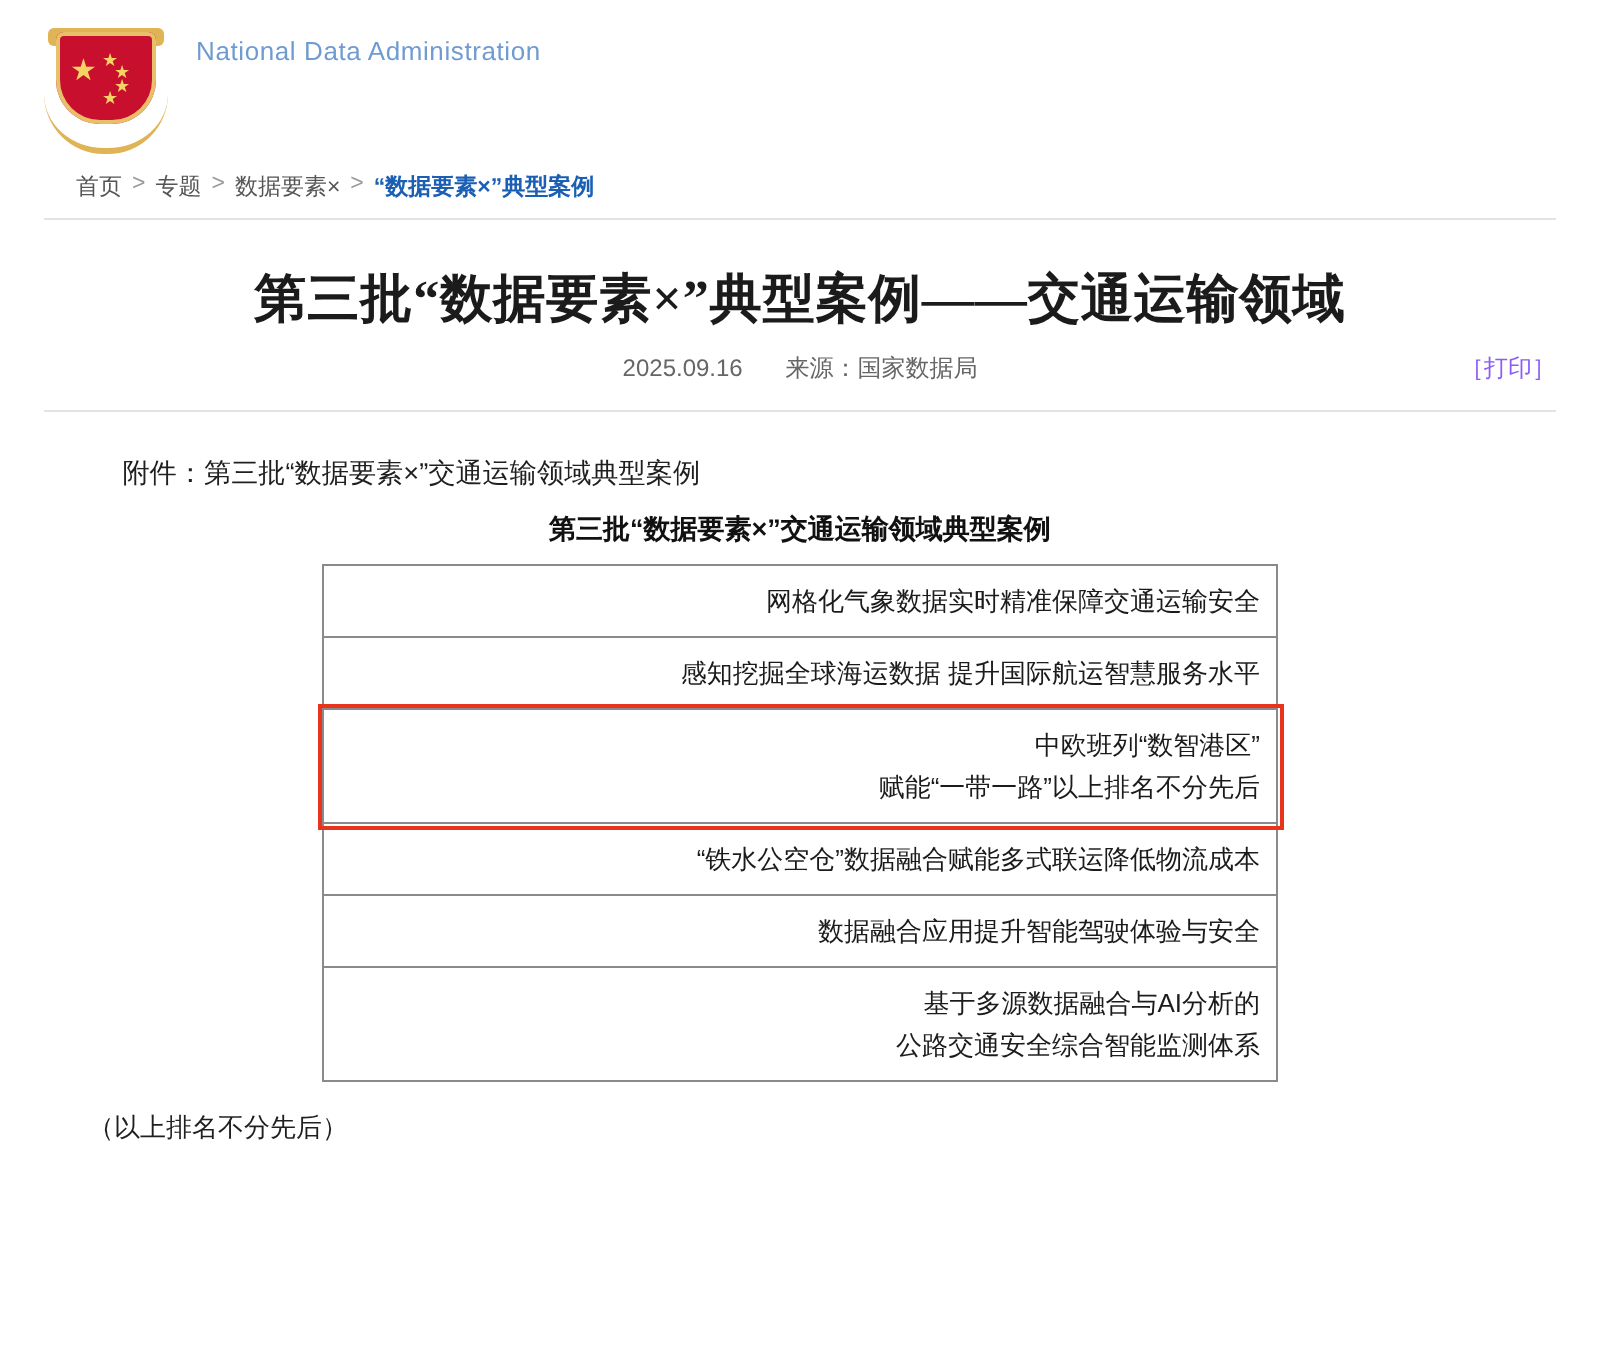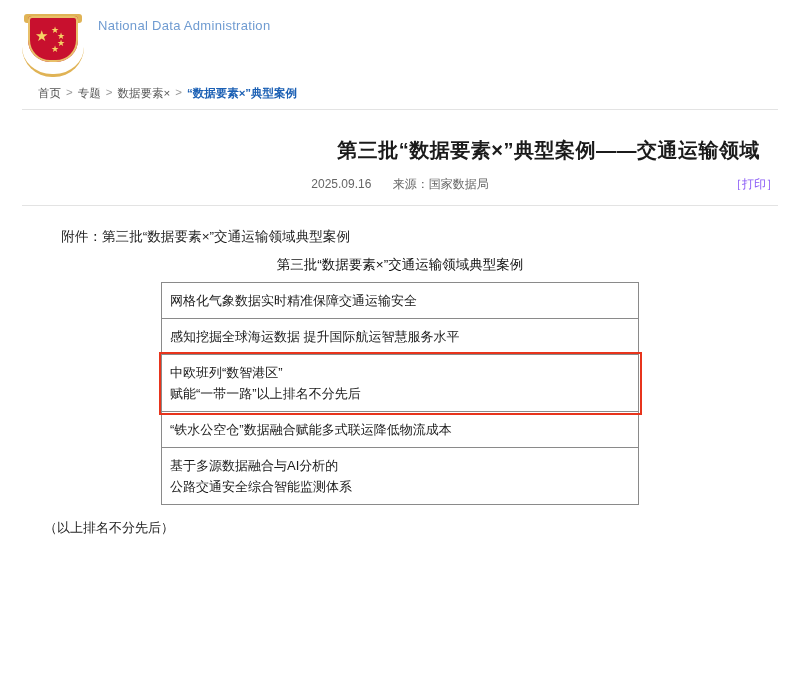--- a/index.html
+++ b/index.html
@@ -104,27 +104,28 @@
     font-weight: bold;
   }
   .hr-top {
     margin: 8px 22px 0 22px;
     border: 0;
     border-top: 1px solid #e3e3e3;
   }
 
   
   .article-title {
-    text-align: right;
-    font-size: 20px;
+    text-align: center;
+    font-size: 26px;
     font-weight: bold;
     color: #1b1b1b;
     letter-spacing: 0.5px;
     margin: 22px 40px 0 40px;
     line-height: 36px;
+    font-family: Liberation Serif, serif;
   }
   .meta-row {
     position: relative;
     text-align: center;
     margin-top: 8px;
     font-size: 12px;
     color: #666;
   }
   .meta-row .date { margin-right: 18px; }
   .print-link {
@@ -151,35 +152,35 @@
   .body-wrap p { margin: 0; }
   .indent { text-indent: 2em; }
   .attach-line {
     margin-top: 2px;
     text-indent: 2em;
   }
 
   
   .table-title {
     text-align: center;
-    font-weight: normal;
+    font-weight: bold;
     font-size: 13.5px;
     margin-top: 6px;
     color: #111;
   }
   .case-table {
     margin: 8px auto 0 auto;
     width: 478px;
     border-collapse: collapse;
     border: 1px solid #8a8a8a;
     font-size: 13px;
   }
   .case-table td {
     border: 1px solid #8a8a8a;
-    text-align: left;
+    text-align: right;
     padding: 7px 8px;
     line-height: 21px;
     color: #1b1b1b;
   }
   .highlight-wrap {
     position: relative;
   }
   .highlight-box {
     position: absolute;
     left: 159px;
@@ -260,20 +261,23 @@
       <tr>
         <td>
           <div>中欧班列“数智港区”</div>
           <div>赋能“一带一路”以上排名不分先后</div>
         </td>
       </tr>
       <tr>
         <td>“铁水公空仓”数据融合赋能多式联运降低物流成本</td>
       </tr>
       <tr>
+        <td>数据融合应用提升智能驾驶体验与安全</td>
+      </tr>
+      <tr>
         <td>
           <div>基于多源数据融合与AI分析的</div>
           <div>公路交通安全综合智能监测体系</div>
         </td>
       </tr>
     </tbody>
       </table>
     <div class="highlight-box" style="left: 158.5px; top: 69.5px; width: 483px; height: 63px; border-color: rgb(232, 52, 28);"></div>
   </div>
 

